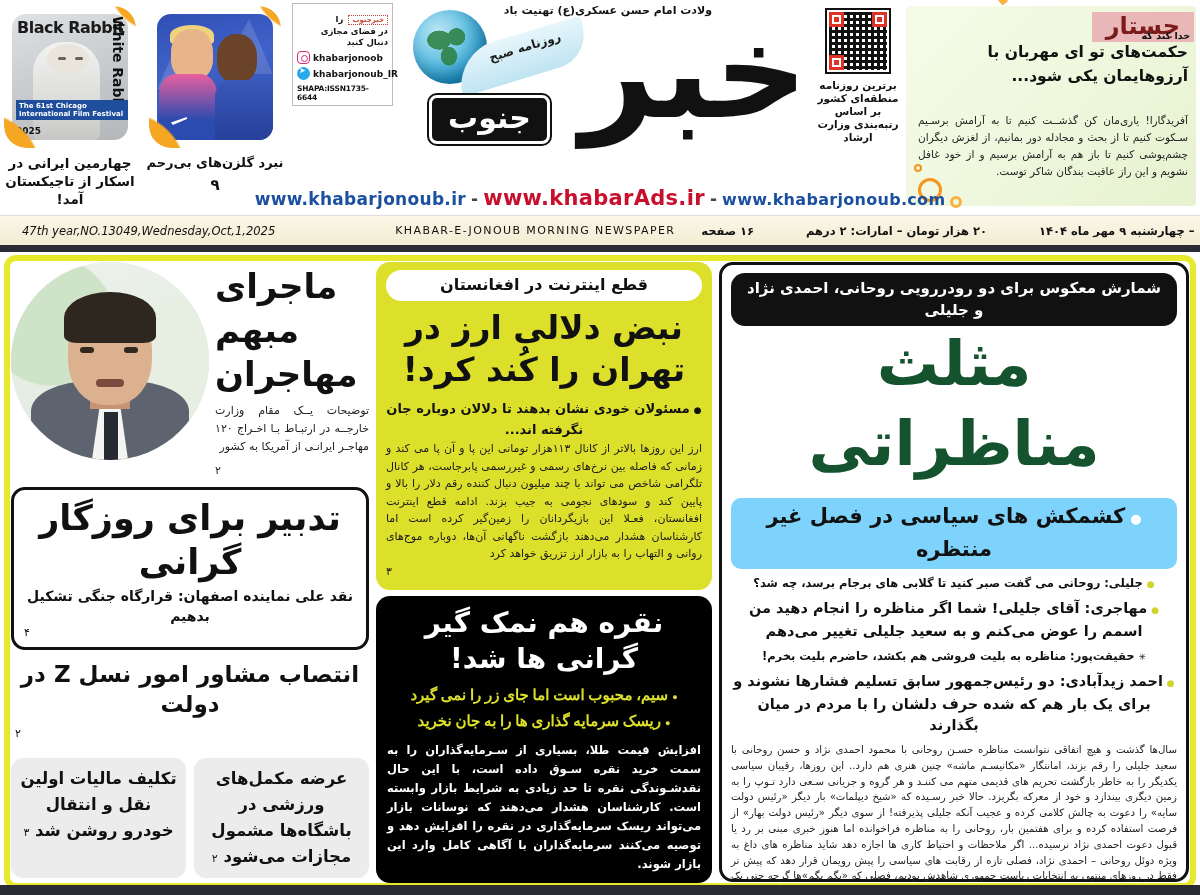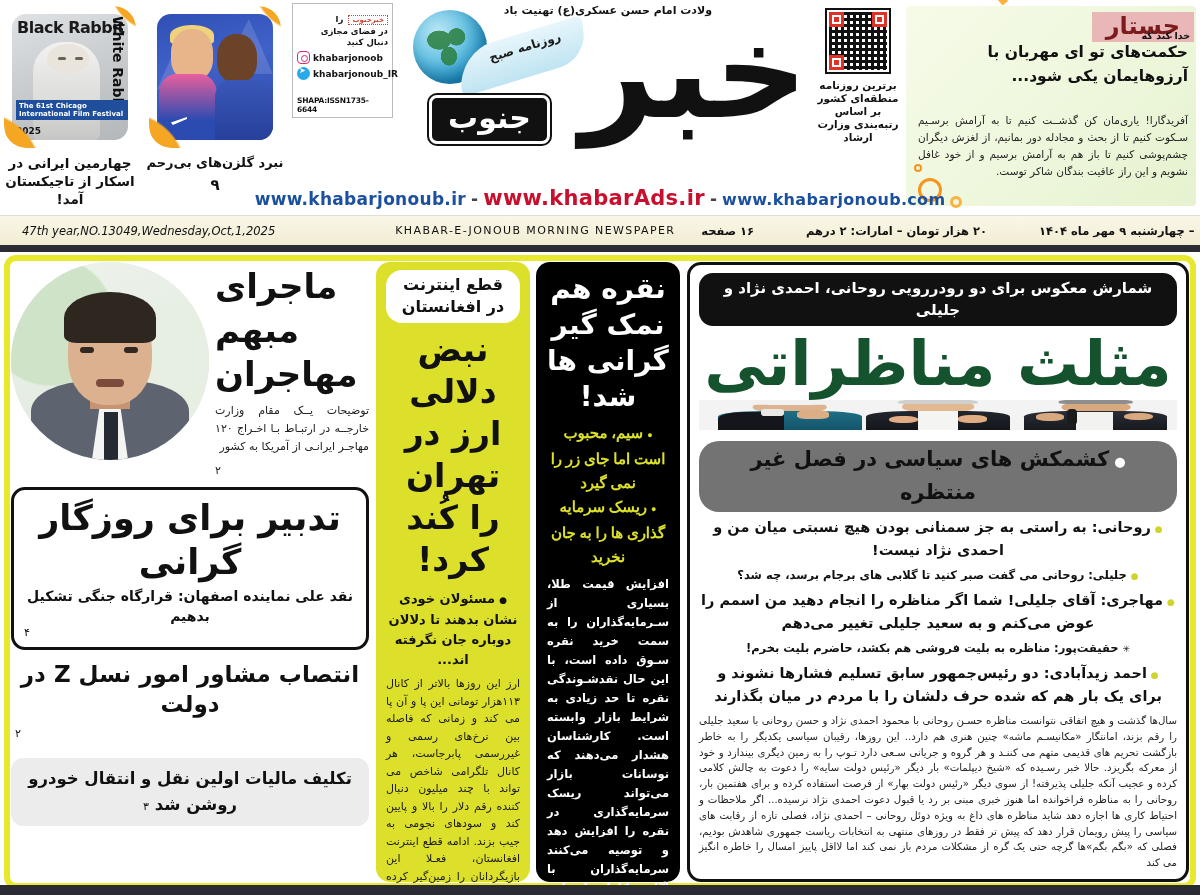--- a/index.html
+++ b/index.html
@@ -83,21 +83,21 @@
   }
   .social-line { font-size:8.5px; color:#111; line-height:11px; font-weight:bold; }
   .social-row { display:flex; align-items:center; gap:3px; margin-top:3px; direction:ltr; }
   .ig-icon {
     width:13px; height:13px; border:1.6px solid #d62976; border-radius:4px; position:relative; flex:none;
   }
   .ig-icon::after { content:""; position:absolute; left:3px; top:3px; width:5px; height:5px; border:1.4px solid #d62976; border-radius:50%; }
   .tg-icon { width:13px; height:13px; border-radius:50%; background:#29a9ea; position:relative; flex:none; }
   .tg-icon::after { content:"➤"; position:absolute; left:2px; top:-1px; font-size:8px; color:#fff; }
   .social-handle { font-size:9px; font-weight:bold; color:#111; }
-  .shapa { font-size:7.5px; font-weight:bold; color:#111; margin-top:16px; direction:ltr; letter-spacing:-0.2px; }
+  .shapa { font-size:7.5px; font-weight:bold; color:#111; margin-top:4px; direction:ltr; letter-spacing:-0.2px; }
 
   
   .logo-zone { position:relative; flex:1; }
   .globe {
     position:absolute; left:18px; top:10px; width:74px; height:74px; border-radius:50%;
     background: radial-gradient(circle at 34% 30%, #bfe7f5 0%, #6cc4e4 38%, #1b8ec4 72%, #0d6a98 100%);
     box-shadow: inset -6px -8px 14px rgba(0,0,0,0.2);
   }
   .globe::before {
     content:""; position:absolute; left:10px; top:14px; width:54px; height:46px;
@@ -215,21 +215,21 @@
   .body-wrap {
     position:relative; width:1200px; height:643px; padding:4px 4px 6px 16px;
     background:#ffffff;
   }
   .yellow-frame {
     position:absolute; inset:3px 4px 6px 4px; border:6px solid #e8e82c; border-radius:12px;
     background:#fff;
   }
   .cols { position:absolute; inset:10px 11px 13px 11px; display:flex; gap:7px; }
   .col-left { width:358px; display:flex; flex-direction:column; gap:7px; }
-  .col-mid { width:304px; display:flex; flex-direction:row; gap:6px; }
+  .col-mid { width:336px; display:flex; flex-direction:column; gap:6px; }
   .col-right { flex:1; display:flex; flex-direction:column; }
 
   
   .lead-top { display:flex; gap:6px; align-items:flex-start; }
   .lead-photo {
     width:198px; height:198px; border-radius:50%; overflow:hidden; flex:none; position:relative;
     background:linear-gradient(160deg,#e9efe7 0%, #dfe9df 40%, #cfe0cf 100%);
   }
   .lp-bg { position:absolute; inset:0; background:
       radial-gradient(circle at 20% 30%, #cfe3c8 0 30%, rgba(0,0,0,0) 31%),
@@ -288,21 +288,21 @@
   .mid-headline {
     direction:rtl; text-align:center; font-weight:bold; color:#111;
     font-size:33px; line-height:42px; margin-top:6px; letter-spacing:-0.5px;
   }
   .bullet-line {
     direction:rtl; font-size:13px; font-weight:bold; color:#111; line-height:20px; margin-top:8px;
     text-align:center;
   }
   .bullet-line::before { content:"●"; color:#111; font-size:9px; margin-left:4px; }
   .mid-body {
-    direction:rtl; text-align:justify; font-size:11px; line-height:17.5px; color:#1a1a1a; margin-top:5px;
+    direction:rtl; text-align:justify; font-size:11px; line-height:17.5px; color:#1a1a1a; 
   }
 
   .black-panel {
     background:#000; border-radius:14px; padding:9px 11px 9px 11px; color:#dde02a;
   }
   .black-panel h3 {
     direction:rtl; text-align:center; font-size:28px; line-height:36px; font-weight:bold; color:#fff;
   }
   .bp-bullets { margin-top:6px;font-family:Liberation Serif, serif; }
   .bp-bullets div {
@@ -330,22 +330,22 @@
     height:160px; position:relative; overflow:hidden; background:#f3f3f3; margin-top:-4px;
   }
   .fig { position:absolute; bottom:0; }
   .fig .head { position:absolute; left:50%; transform:translateX(-50%); border-radius:48% 48% 44% 44%; }
   .fig .body { position:absolute; left:0; bottom:0; width:100%; border-radius:30% 30% 0 0; }
   .f1 { left:4%; width:30%; height:100%; }
   .f2 { left:35%; width:30%; height:100%; }
   .f3 { left:68%; width:30%; height:100%; }
 
   .rc-band {
-    background:#737373; border-radius:20px; direction:rtl; text-align:center;
-    font-size:21px; font-weight:bold; color:#111; padding:3px 10px 5px 10px; margin-top:11px; line-height:30px;
+    background:#7dd3fc; border-radius:10px; direction:rtl; text-align:center;
+    font-size:21px; font-weight:bold; color:#111; padding:3px 10px 5px 10px; margin-top:18px; line-height:30px;
   }
   .rc-band::before { content:"●"; color:#fff; font-size:13px; margin-left:5px; }
   .rc-quote {
     direction:rtl; text-align:center; font-weight:bold; color:#111; margin-top:5px;
   }
   .rc-quote.big { font-size:14.5px; line-height:21px; }
   .rc-quote.small { font-size:11.5px; line-height:18px; }
   .rc-quote::before { content:"●"; color:#cfd42a; font-size:9px; margin-left:4px; }
   .rc-quote.star::before { content:"✳"; color:#111; font-size:9px; }
   .rc-body {
@@ -522,20 +522,24 @@
 
         <div class="plain-head">
           <span>انتصاب مشاور امور نسل Z در دولت</span>
           <span class="pg">۲</span>
         </div>
 
         <div class="two-cards">
           <div class="gcard">
             <span>تکلیف مالیات اولین نقل و انتقال خودرو روشن شد</span>
             <span class="pg">۳</span>
+          </div>
+          <div class="gcard">
+            <span>عرضه مکمل‌های ورزشی در باشگاه‌ها مشمول مجازات می‌شود</span>
+            <span class="pg">۲</span>
           </div>
         </div>
 
       </div>
 
       <div class="col-mid">
 
         <div class="yellow-panel">
           <div class="white-chip">قطع اینترنت در افغانستان</div>
           <div class="mid-headline">نبض دلالی ارز در تهران را کُند کرد!</div>
@@ -584,21 +588,20 @@
               <span class="body" style="height:62%;background:linear-gradient(180deg,#2a2d35 0%,#17191f 100%)"></span>
               <span style="position:absolute;left:36%;top:40%;width:26%;height:60%;background:#f2f2f0"></span>
               <span style="position:absolute;left:8%;top:44%;width:20%;height:26%;background:#d8a87f;border-radius:40%"></span>
               <span style="position:absolute;left:70%;top:42%;width:20%;height:26%;background:#d8a87f;border-radius:40%"></span>
               <span style="position:absolute;left:30%;top:30%;width:7%;height:52%;background:#1c1c1c;border-radius:4px"></span>
             </div>
           </div>
 
           <div class="rc-band">کشمکش های سیاسی در فصل غیر منتظره</div>
 
-          <div class="rc-quote big">روحانی: به راستی به جز سمنانی بودن هیچ نسبتی میان من و احمدی نژاد نیست!</div>
           <div class="rc-quote small">جلیلی: روحانی می گفت صبر کنید تا گلابی های برجام برسد، چه شد؟</div>
           <div class="rc-quote big">مهاجری: آقای جلیلی! شما اگر مناظره را انجام دهید من اسمم را عوض می‌کنم و به سعید جلیلی تغییر می‌دهم</div>
           <div class="rc-quote small star">حقیقت‌پور: مناظره به بلیت فروشی هم بکشد، حاضرم بلیت بخرم!</div>
           <div class="rc-quote big">احمد زیدآبادی: دو رئیس‌جمهور سابق تسلیم فشارها نشوند و برای یک بار هم که شده حرف دلشان را با مردم در میان بگذارند</div>
 
           <div class="rc-body">سال‌ها گذشت و هیچ اتفاقی نتوانست مناظره حسـن روحانی با محمود احمدی نژاد و حسن روحانی با سعید جلیلی را رقم بزند، امانتگار «مکانیسـم ماشه» چنین هنری هم دارد.. این روزها، رقیبان سیاسی یکدیگر را به خاطر بازگشت تحریم های قدیمی متهم می کننـد و هر گروه و جریانی سـعی دارد تـوپ را به زمین دیگری بیندازد و خود از معرکه بگریزد. حالا خبر رسـیده که «شیخ دیپلمات» بار دیگر «رئیس دولت سایه» را دعوت به چالش کلامی کرده و عجیب آنکه جلیلی پذیرفته! از سوی دیگر «رئیس دولت بهار» از فرصت استفاده کرده و برای هفتمین بار، روحانی را به مناظره فراخوانده اما هنوز خبری مبنی بر رد یا قبول دعوت احمدی نژاد نرسیده... اگر ملاحظات و احتیاط کاری ها اجازه دهد شاید مناظره های داغ به ویژه دوئل روحانی – احمدی نژاد، فصلی تازه از رقابت های سیاسی را پیش رویمان قرار دهد که پیش تر فقط در روزهای منتهی به انتخابات ریاست جمهوری شاهدش بودیم، فصلی که «بگم بگم»ها گرچه حتی یک گره از مشکلات مردم باز نمی کند اما لااقل پاییز امسال را خاطره انگیز می کند</div>
 
         </div>
       </div>
 

